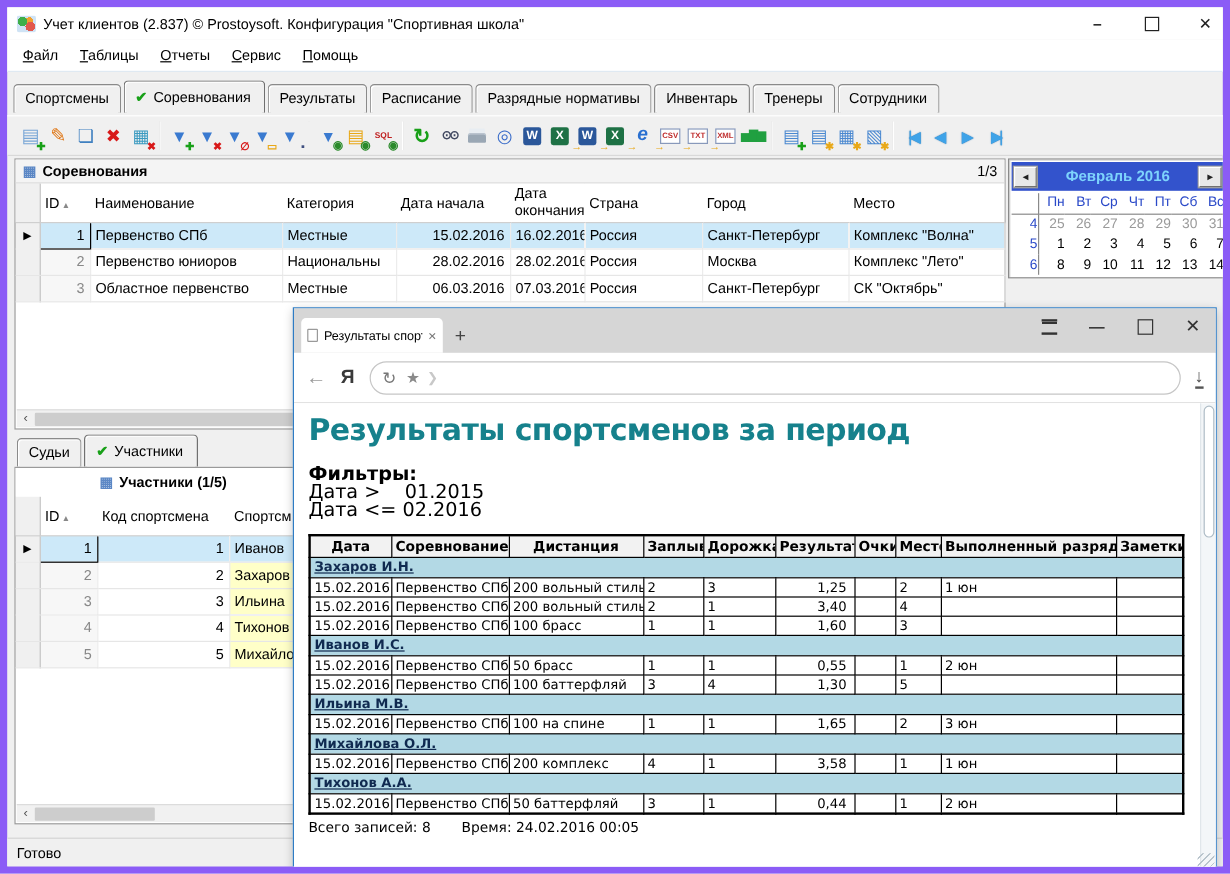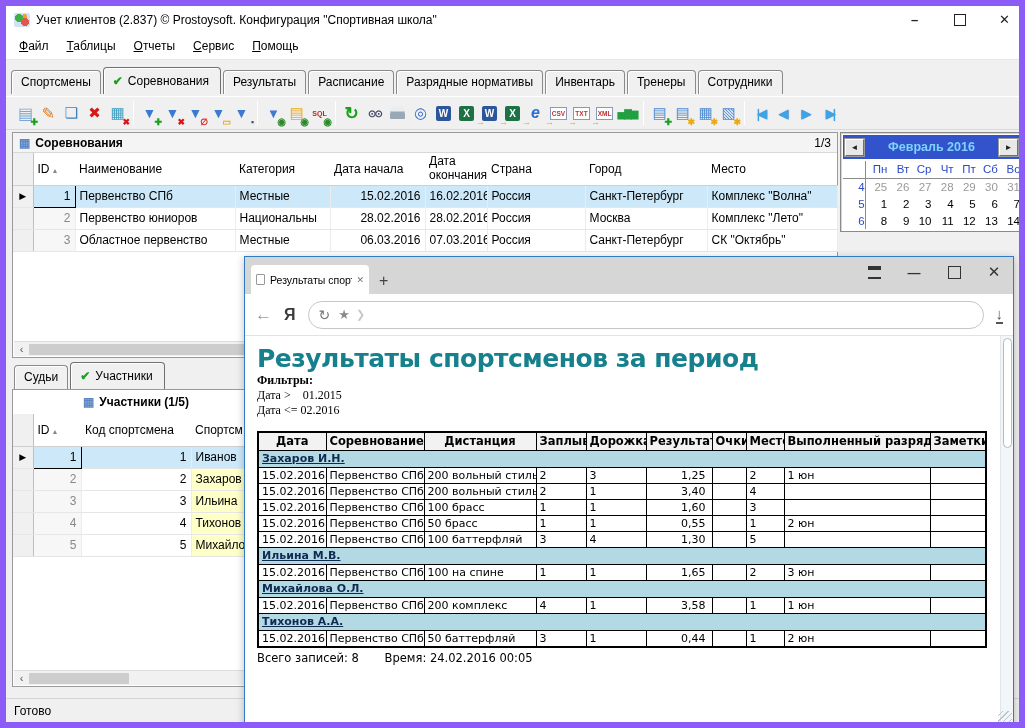--- a/index.html
+++ b/index.html
@@ -192,21 +192,21 @@
   .ab-star::before { content:"★"; }
   .ab-chev { color:#c8c8c8; font-size:11px; margin-left:6px; }
   .ab-chev::before { content:"❯"; }
   .b-dl { margin-left:12px; color:#555; font-weight:bold; font-size:15px; border-bottom:2px solid #555;
           line-height:1; padding-bottom:1px; cursor:pointer; }
   .b-dl::before { content:"↓"; }
 
   .b-content { position:relative; height:390px; background:#fff; overflow:hidden;
                font-family:"DejaVu Sans", sans-serif; padding:8px 24px 0 12px; }
   .rep-title { color:#16818c; font-size:25px; font-weight:bold; letter-spacing:-0.5px; }
-  .rep-filters { font-size:12px; line-height:15px;font-family:Liberation Serif, serif; }
+  .rep-filters { margin-top:14px; font-size:16px; line-height:15px; }
   .rep-filters .lbl { font-weight:bold; }
   .rep-filter-line { white-space:pre; }
   table.rep { border-collapse:collapse; border:2px solid #000; table-layout:fixed; width:728px;
               margin-top:13px; font-size:11px; }
   table.rep th, table.rep td { border:1px solid #000; padding:1px 3px; height:16px;
               white-space:nowrap; overflow:hidden; }
   table.rep th { background:#f2f2f2; font-size:11.5px; text-align:center; height:18px; }
   table.rep td.num { text-align:right; padding-right:6px; }
   tr.grp td { background:#b3d9e5; font-weight:bold; color:#102a50; text-decoration:underline; height:17px; }
   .rep-footer { margin-top:3px; font-size:11.5px; }
@@ -598,20 +598,23 @@
               <td>Первенство СПб</td>
               <td>100 брасс</td>
               <td>1</td>
               <td>1</td>
               <td class="num">1,60</td>
               <td></td>
               <td>3</td>
               <td></td>
               <td></td>
         </tr>
+        <tr class="grp">
+              <td colspan="10">Иванов И.С.</td>
+            </tr>
         <tr>
           <td>15.02.2016</td>
               <td>Первенство СПб</td>
               <td>50 брасс</td>
               <td>1</td>
               <td>1</td>
               <td class="num">0,55</td>
               <td></td>
               <td>1</td>
               <td>2 юн</td>

